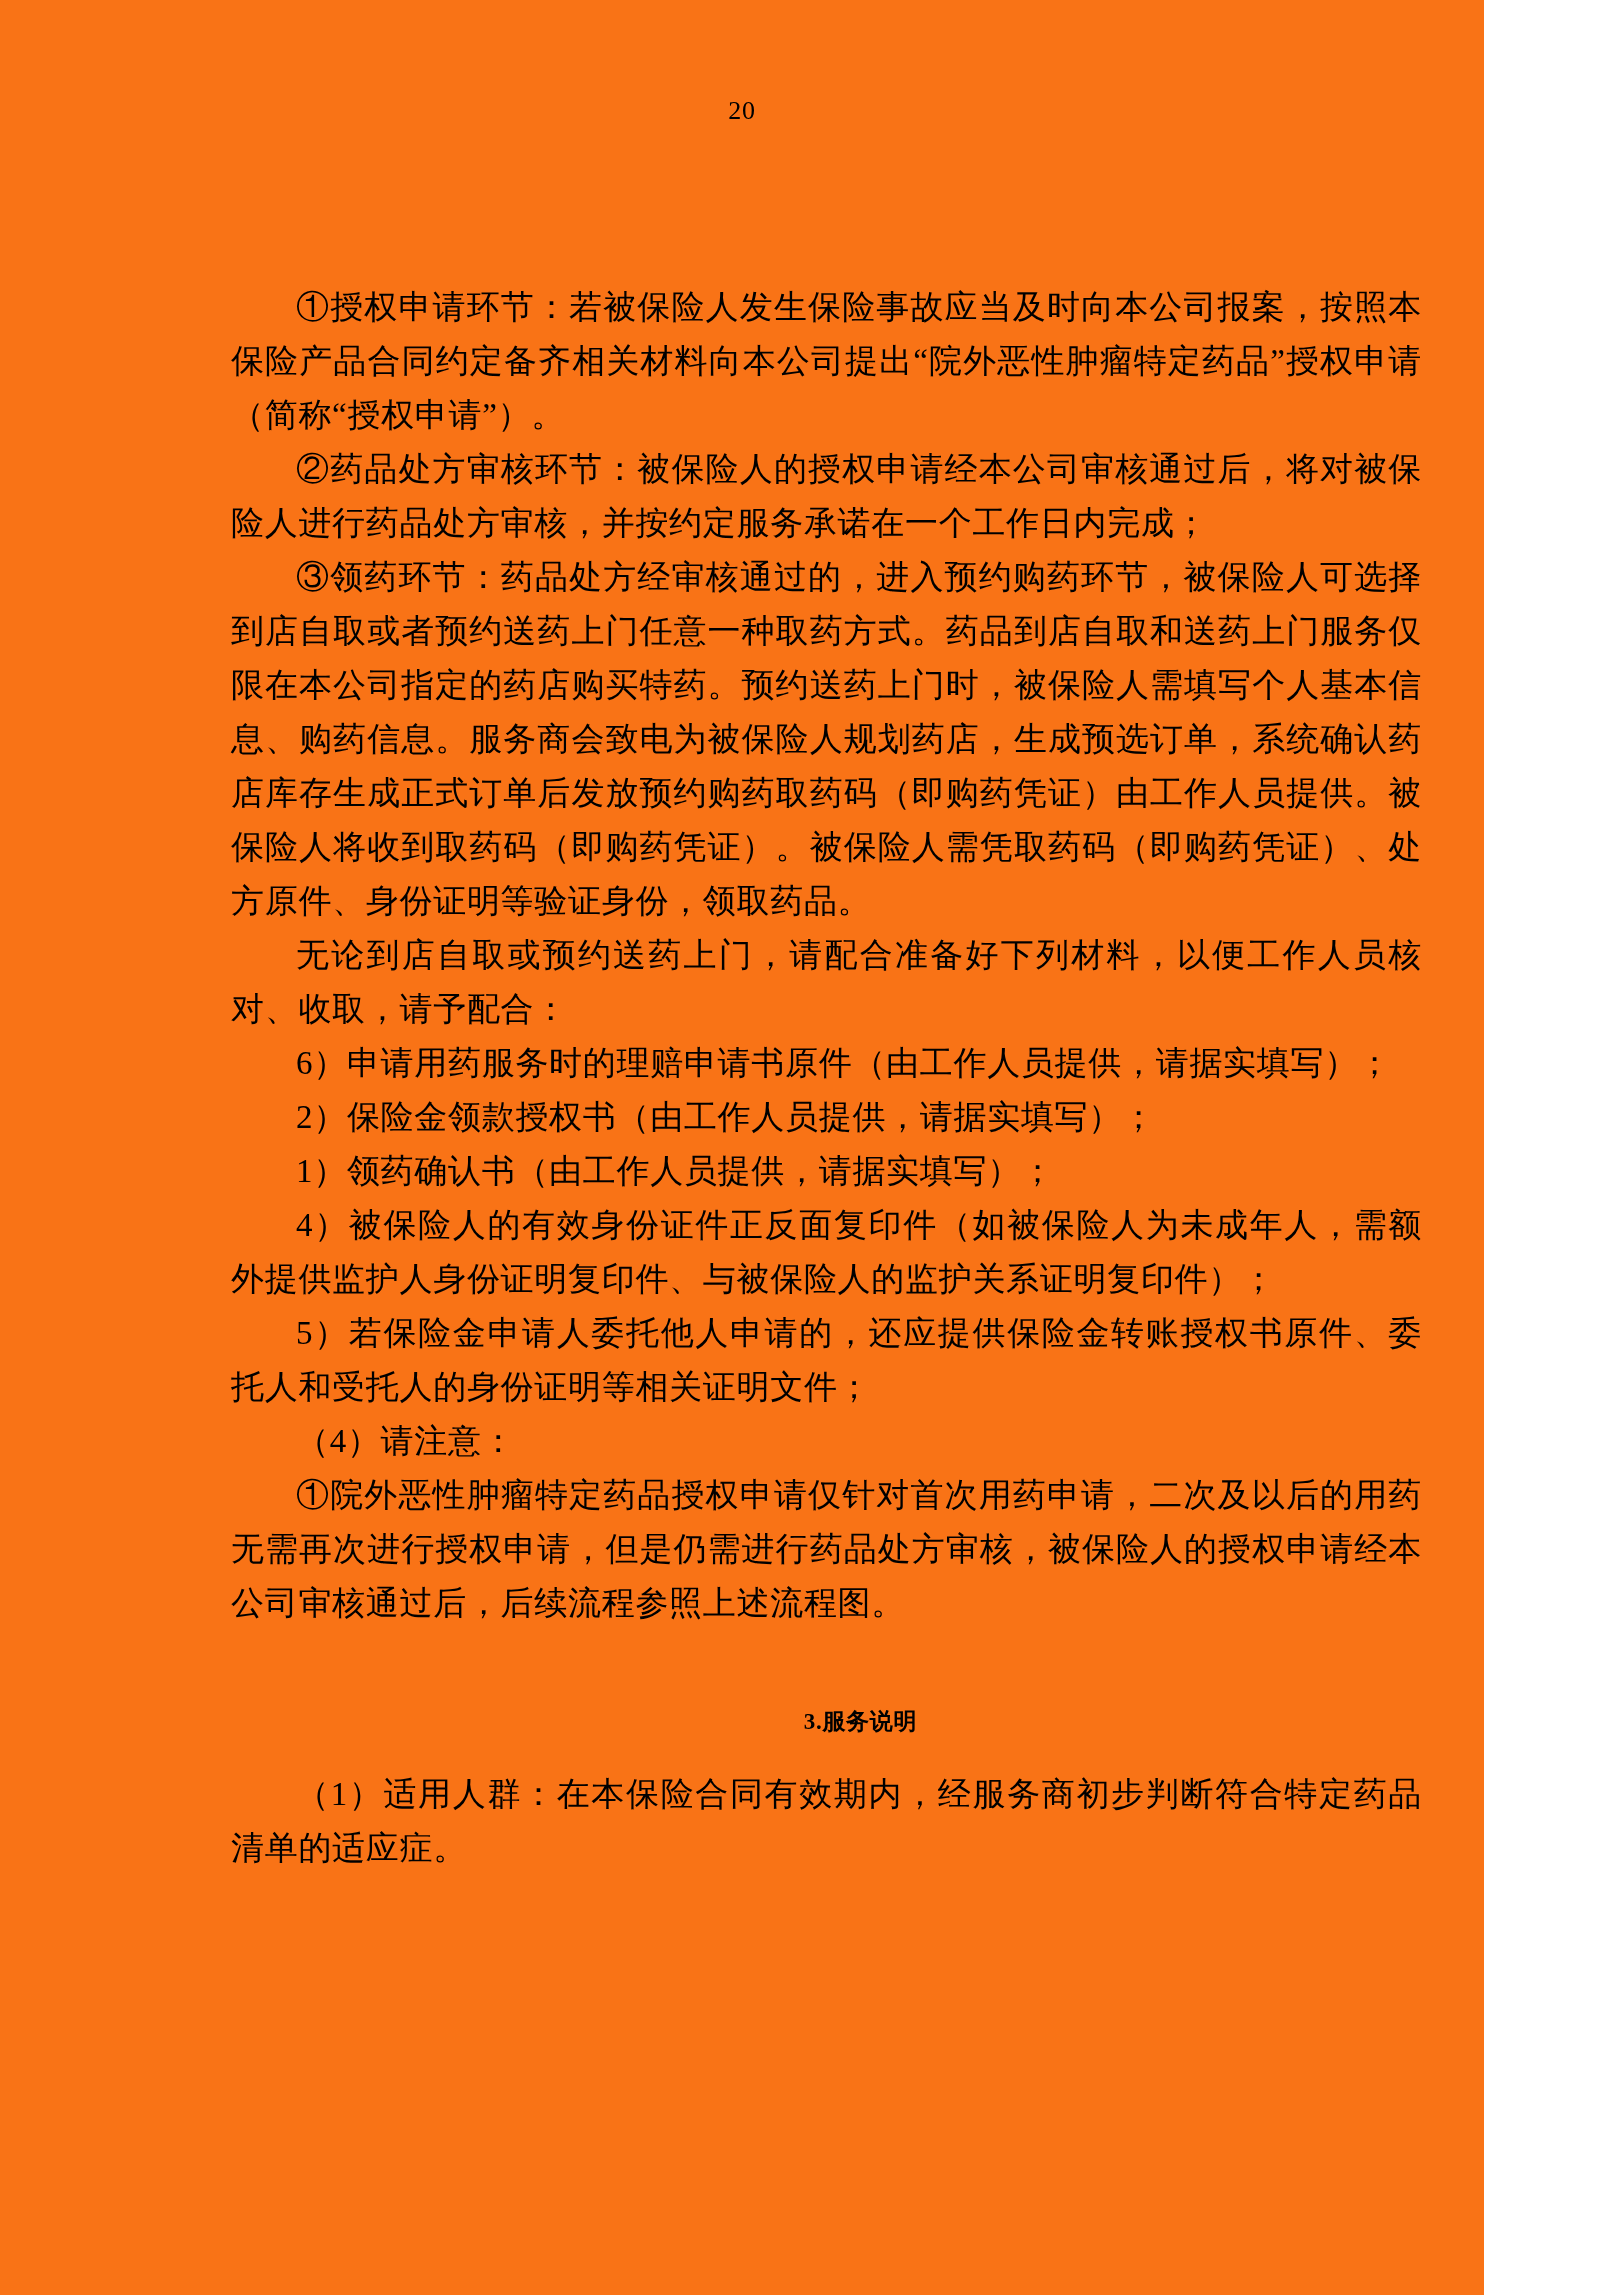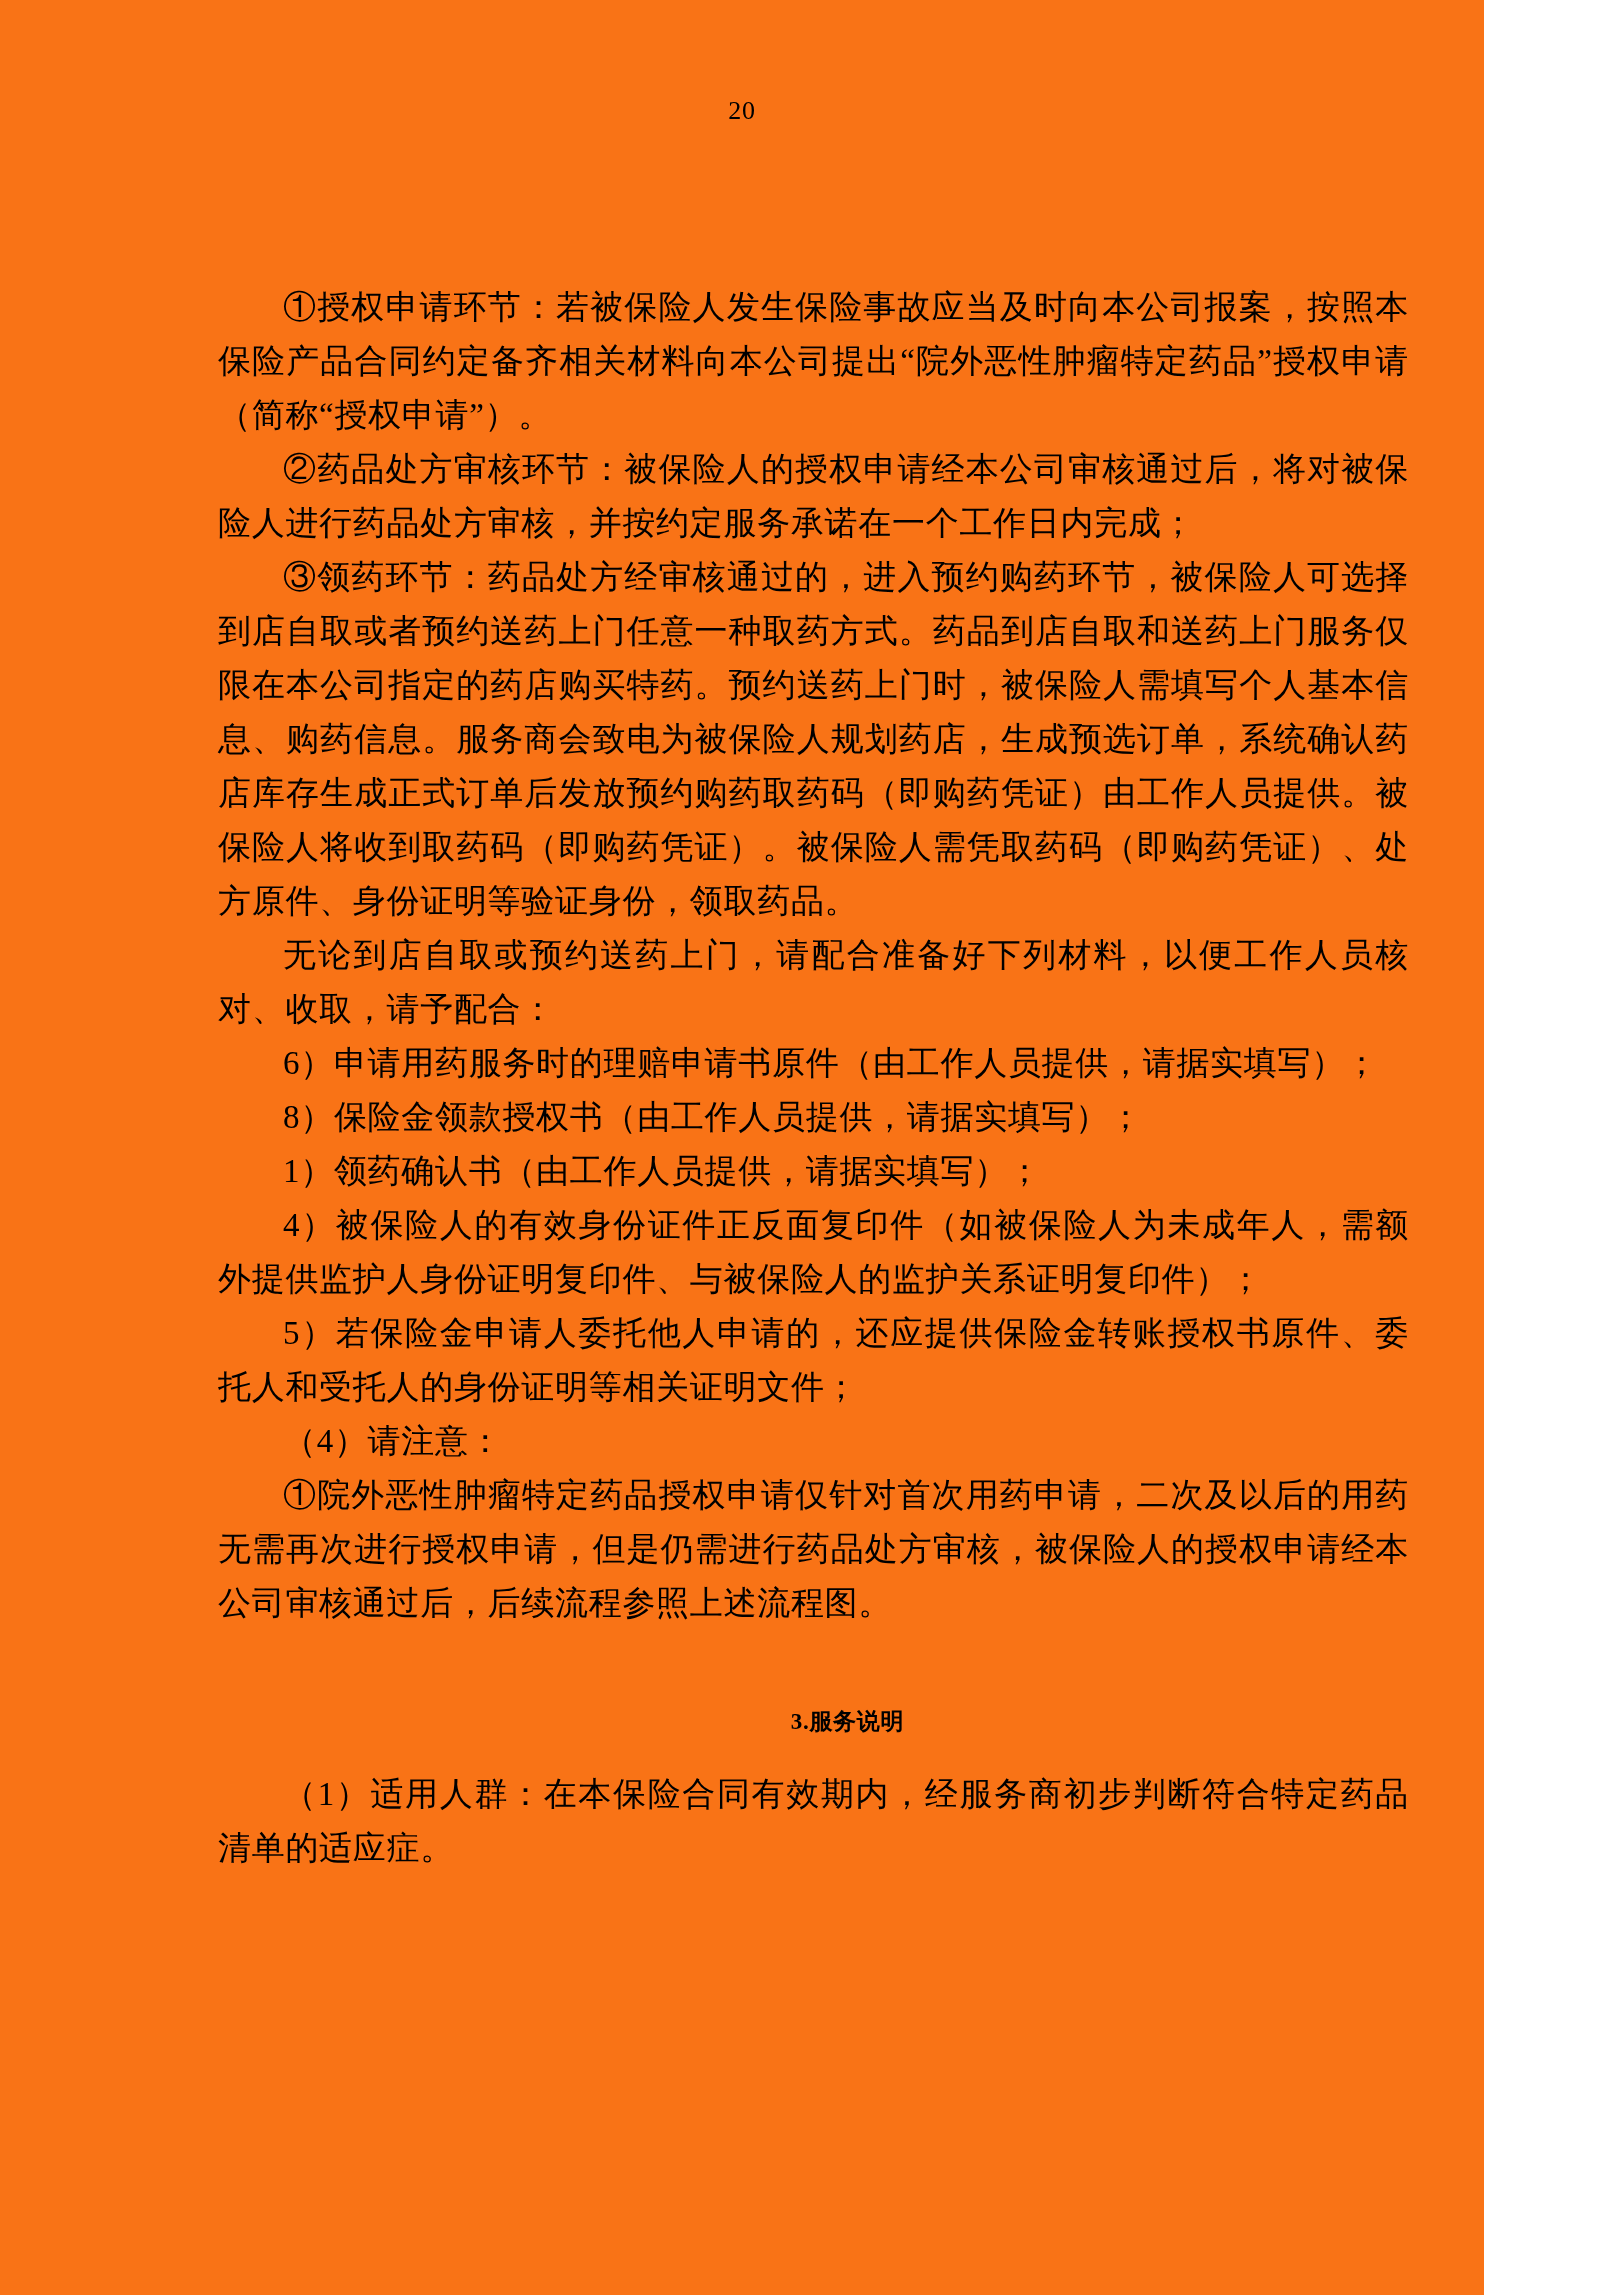--- a/index.html
+++ b/index.html
@@ -21,21 +21,21 @@
     top: 98px;
     left: 0;
     width: 100%;
     text-align: center;
     font-size: 26px;
     line-height: 1;
     letter-spacing: 0.7px;
   }
   .content {
     position: absolute;
-    left: 218px;
+    left: 231px;
     top: 280px;
     width: 1191px;
     font-size: 33px;
     line-height: 54px;
     text-align: justify;
     letter-spacing: 0.7px;
   }
   .content p {
     margin: 0;
     padding: 0;
@@ -66,21 +66,21 @@
     <p>①授权申请环节：若被保险人发生保险事故应当及时向本公司报案，按照本保险产品合同约定备齐相关材料向本公司提出“院外恶性肿瘤特定药品”授权申请（简称“授权申请”）。</p>
 
     <p>②药品处方审核环节：被保险人的授权申请经本公司审核通过后，将对被保险人进行药品处方审核，并按约定服务承诺在一个工作日内完成；</p>
 
     <p>③领药环节：药品处方经审核通过的，进入预约购药环节，被保险人可选择到店自取或者预约送药上门任意一种取药方式。药品到店自取和送药上门服务仅限在本公司指定的药店购买特药。预约送药上门时，被保险人需填写个人基本信息、购药信息。服务商会致电为被保险人规划药店，生成预选订单，系统确认药店库存生成正式订单后发放预约购药取药码（即购药凭证）由工作人员提供。被保险人将收到取药码（即购药凭证）。被保险人需凭取药码（即购药凭证）、处方原件、身份证明等验证身份，领取药品。</p>
 
     <p>无论到店自取或预约送药上门，请配合准备好下列材料，以便工作人员核对、收取，请予配合：</p>
 
     <p>6）申请用药服务时的理赔申请书原件（由工作人员提供，请据实填写）；</p>
 
-    <p>8）保险金领款授权书（由工作人员提供，请据实填写）；</p>
+    <p>2）保险金领款授权书（由工作人员提供，请据实填写）；</p>
 
     <p>1）领药确认书（由工作人员提供，请据实填写）；</p>
 
     <p>4）被保险人的有效身份证件正反面复印件（如被保险人为未成年人，需额外提供监护人身份证明复印件、与被保险人的监护关系证明复印件）；</p>
 
     <p>5）若保险金申请人委托他人申请的，还应提供保险金转账授权书原件、委托人和受托人的身份证明等相关证明文件；</p>
 
     <p>（4）请注意：</p>
 
     <p>①院外恶性肿瘤特定药品授权申请仅针对首次用药申请，二次及以后的用药无需再次进行授权申请，但是仍需进行药品处方审核，被保险人的授权申请经本公司审核通过后，后续流程参照上述流程图。</p>

